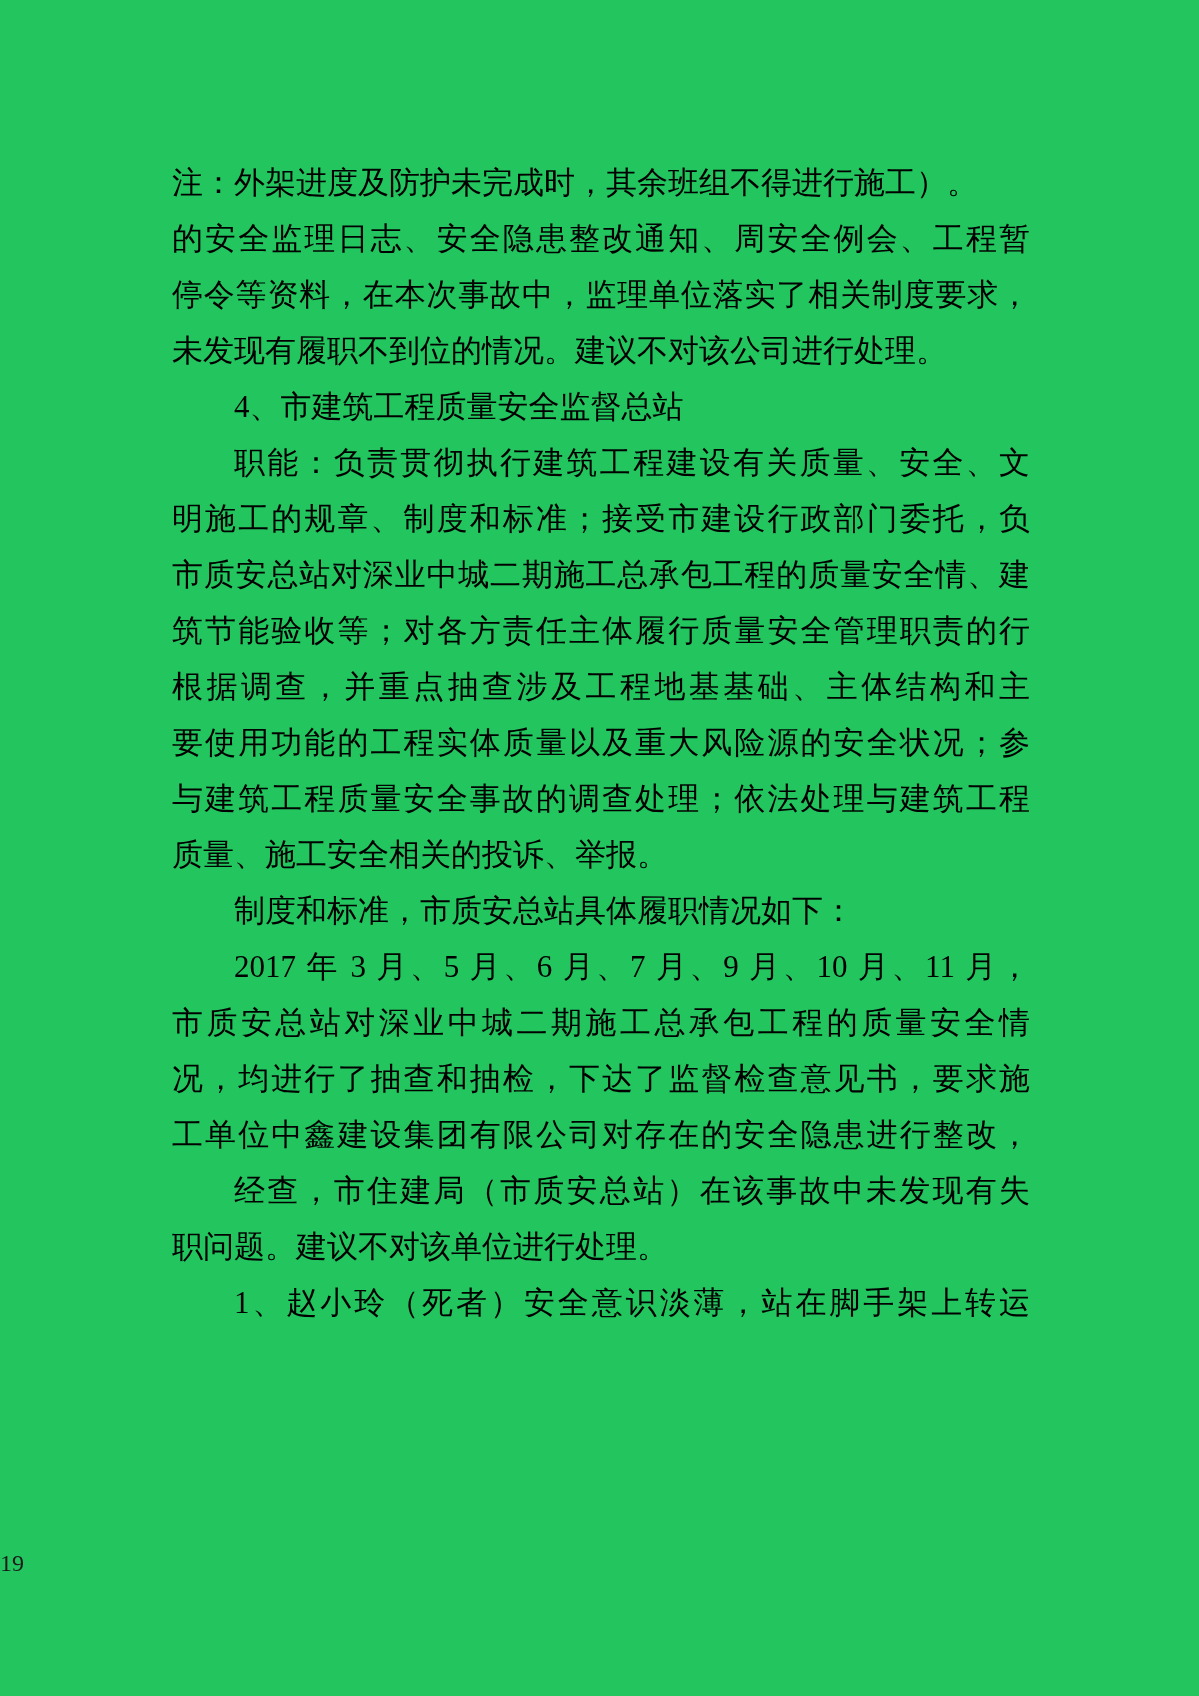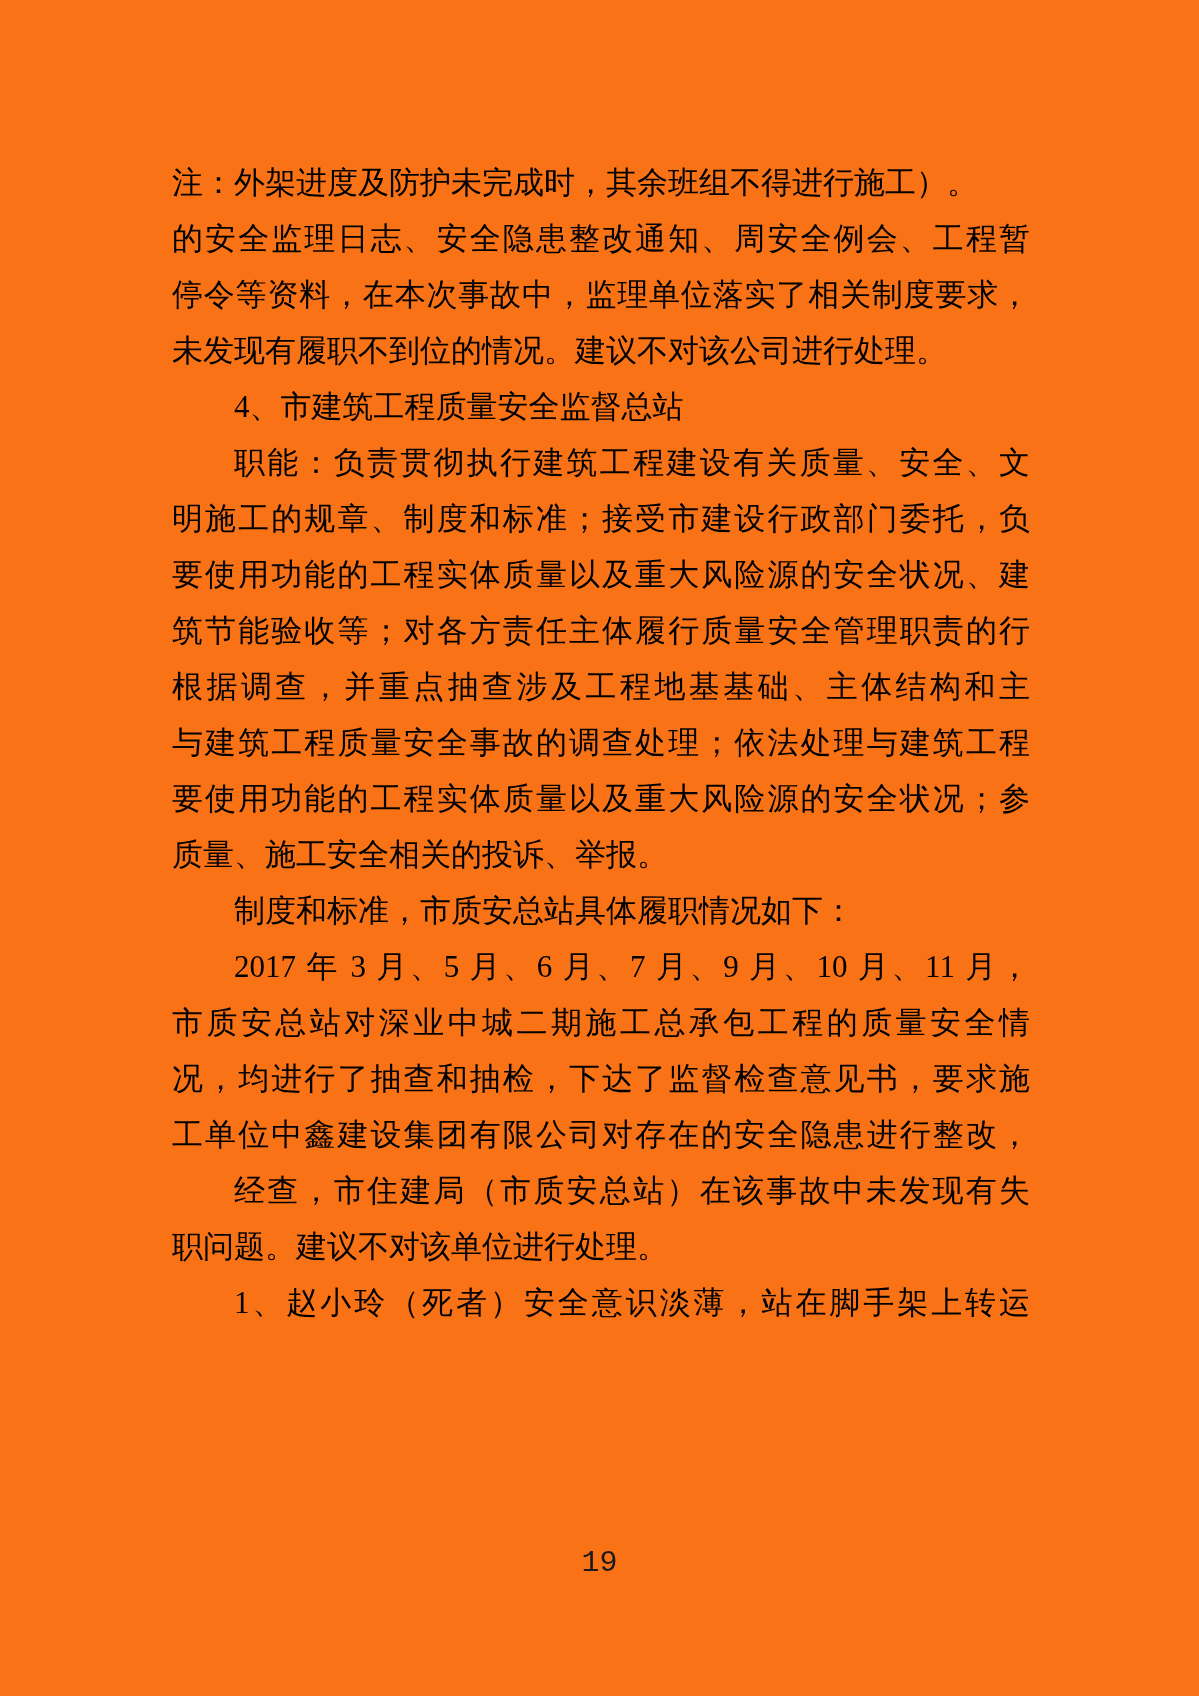--- a/index.html
+++ b/index.html
@@ -10,21 +10,21 @@
   body {
     width: 1199px;
     height: 1696px;
     font-family: "Liberation Serif", "DejaVu Serif", serif;
     color: #000000;
   }
   .page {
     position: relative;
     width: 1199px;
     height: 1696px;
-    background: #f97316;
+    background: #22c55e;
     overflow: hidden;
   }
   .text-block {
     position: absolute;
     left: 172px;
     top: 155px;
     width: 858px;
   }
   .line {
     font-size: 31px;
@@ -45,44 +45,43 @@
     text-indent: 2em;
   }
   .line.bold {
     font-weight: bold;
   }
   .page-number {
     position: absolute;
     top: 1549px;
     left: 0;
     width: 100%;
-    text-align: center;
-    font-size: 30px;
+    font-size: 24px;
     line-height: 28px;
-    font-family: Liberation Mono, monospace;
+    font-family: Liberation Serif, serif;
     color: #1a1a1a;
   }
 </style>
 </head>
 <body>
 
 <div class="page">
   <div class="text-block" id="text-block">
       <div class="line no-fill">注：外架进度及防护未完成时，其余班组不得进行施工）。</div>
       <div class="line fill">的安全监理日志、安全隐患整改通知、周安全例会、工程暂</div>
       <div class="line fill">停令等资料，在本次事故中，监理单位落实了相关制度要求，</div>
       <div class="line no-fill">未发现有履职不到位的情况。建议不对该公司进行处理。</div>
       <div class="line no-fill indent">4、市建筑工程质量安全监督总站</div>
       <div class="line fill indent">职能：负责贯彻执行建筑工程建设有关质量、安全、文</div>
       <div class="line fill">明施工的规章、制度和标准；接受市建设行政部门委托，负</div>
-      <div class="line fill">要使用功能的工程实体质量以及重大风险源的安全状况、建</div>
+      <div class="line fill">市质安总站对深业中城二期施工总承包工程的质量安全情、建</div>
       <div class="line fill">筑节能验收等；对各方责任主体履行质量安全管理职责的行</div>
       <div class="line fill">根据调查，并重点抽查涉及工程地基基础、主体结构和主</div>
+      <div class="line fill">要使用功能的工程实体质量以及重大风险源的安全状况；参</div>
       <div class="line fill">与建筑工程质量安全事故的调查处理；依法处理与建筑工程</div>
-      <div class="line fill">要使用功能的工程实体质量以及重大风险源的安全状况；参</div>
       <div class="line no-fill">质量、施工安全相关的投诉、举报。</div>
       <div class="line no-fill indent">制度和标准，市质安总站具体履职情况如下：</div>
       <div class="line fill indent">2017 年 3 月、5 月、6 月、7 月、9 月、10 月、11 月，</div>
       <div class="line fill">市质安总站对深业中城二期施工总承包工程的质量安全情</div>
       <div class="line fill">况，均进行了抽查和抽检，下达了监督检查意见书，要求施</div>
       <div class="line fill">工单位中鑫建设集团有限公司对存在的安全隐患进行整改，</div>
       <div class="line fill indent">经查，市住建局（市质安总站）在该事故中未发现有失</div>
       <div class="line no-fill">职问题。建议不对该单位进行处理。</div>
       <div class="line fill indent">1、赵小玲（死者）安全意识淡薄，站在脚手架上转运</div>
     </div>

